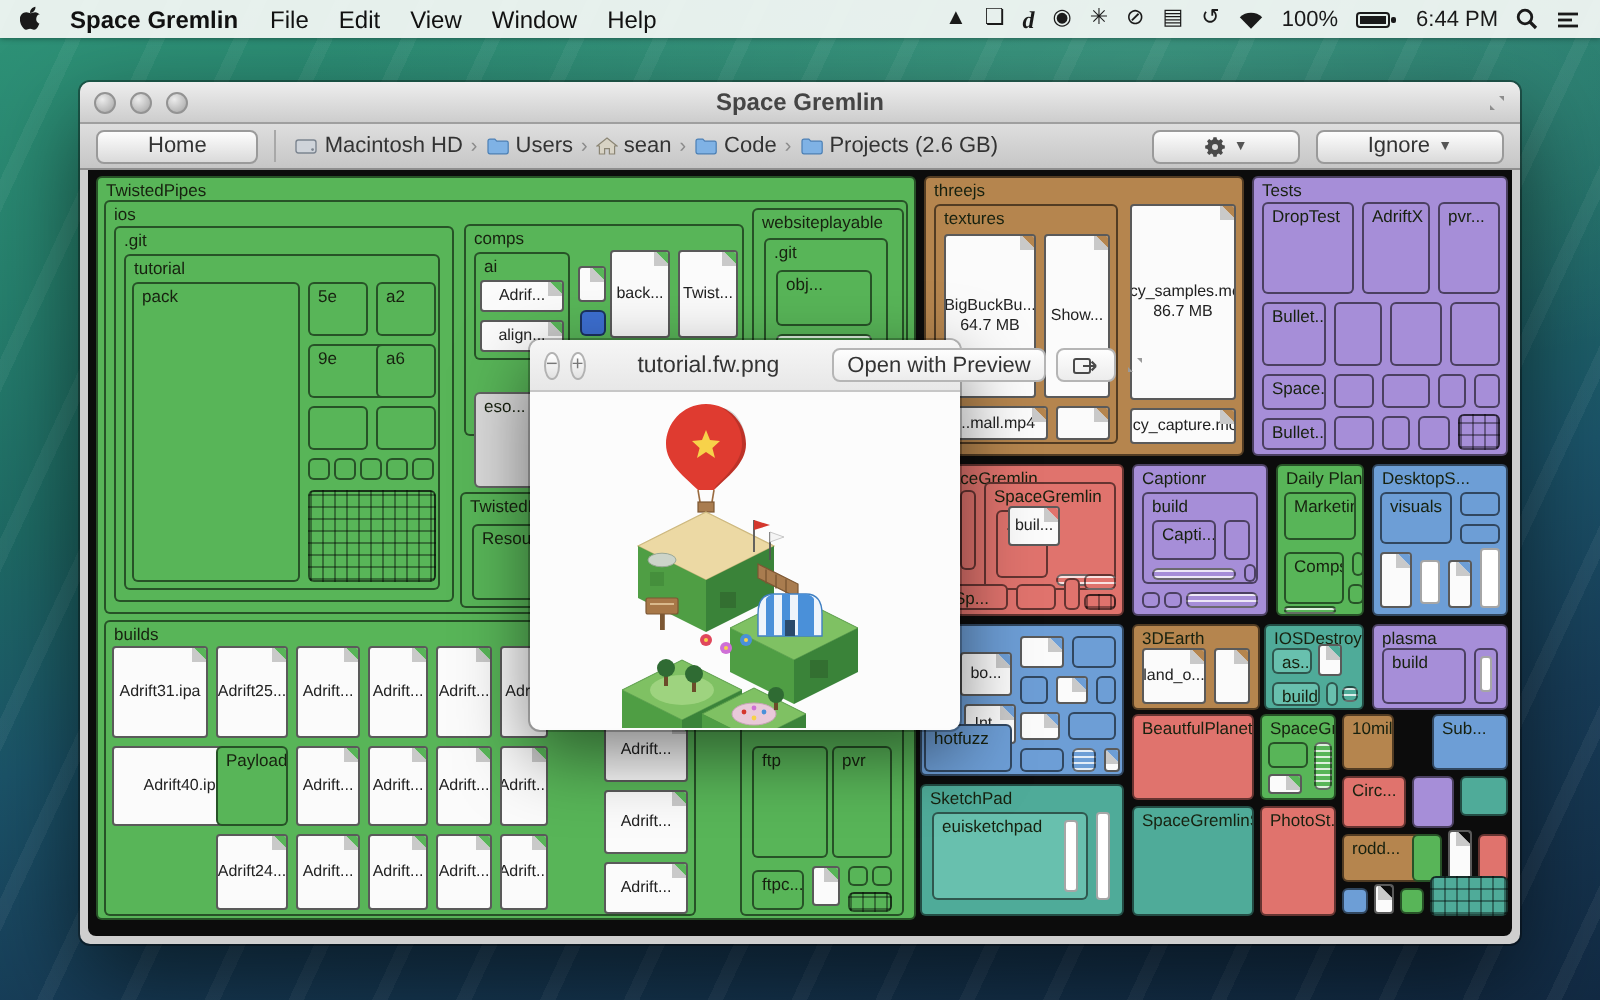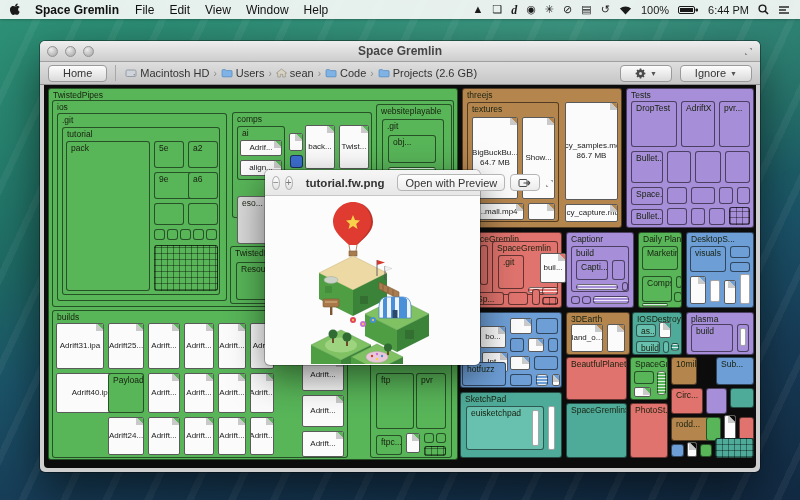--- a/index.html
+++ b/index.html
@@ -17,21 +17,21 @@
   .dglyph{font-family:"Liberation Serif",serif;font-weight:bold;font-style:italic;font-size:12px}
 
   
   .window{position:absolute;left:40px;top:41px;width:720px;height:431px;border-radius:5px;background:#cfcfcf;box-shadow:0 18px 45px rgba(0,0,0,.55),0 0 0 1px rgba(0,0,0,.35);z-index:10}
   .titlebar{height:21px;border-radius:5px 5px 0 0;background:linear-gradient(#eeeeee,#cdcdcd);border-bottom:1px solid #9f9f9f;display:flex;align-items:center;padding:0 7px;position:relative}
   .lights{display:flex;gap:7px;z-index:2}
   .light{width:11px;height:11px;border-radius:50%;background:radial-gradient(circle at 35% 30%,#ececec,#b5b5b5 75%);border:1px solid #939393}
   .wtitle{position:absolute;left:0;right:0;text-align:center;font-size:12px;color:#454545;font-weight:bold}
   .wresize{margin-left:auto;display:inline-flex;z-index:2}
   .toolbar{height:23px;background:linear-gradient(#dedede,#c6c6c6);border-bottom:1px solid #8e8e8e;display:flex;align-items:center;padding:0 8px;gap:8px}
-  .tbtn{display:inline-flex;align-items:center;gap:4px;height:17px;padding:0 14px;border:1px solid #9a9a9a;border-radius:4px;background:linear-gradient(#fdfdfd,#dadada);font-size:11px;color:#333;font-family:inherit;cursor:default}
+  .tbtn{display:inline-flex;align-items:center;gap:4px;height:17px;padding:0 25px;border:1px solid #9a9a9a;border-radius:4px;background:linear-gradient(#fdfdfd,#dadada);font-size:11px;color:#333;font-family:inherit;cursor:default}
   .crumbs{display:flex;align-items:center;gap:4px;font-size:11px;color:#333;border-left:1px solid #a8a8a8;padding-left:9px;height:16px}
   .crumb{display:inline-flex;align-items:center;gap:3px;white-space:nowrap}
   .csep{color:#8b8b8b;font-size:10px}
   .spacer{flex:1}
   .arr{font-size:7px;color:#555}
 
   
   .treemap{position:absolute;left:4px;top:44px;width:712px;height:383px;background:#0c0c0c;border-radius:0 0 4px 4px;overflow:hidden}
   .b{position:absolute;border:1px solid rgba(0,0,0,.55);border-radius:3px}
   .lbl{display:block;font-size:8.5px;line-height:11px;padding:1px 4px;color:#17210f;white-space:nowrap;overflow:hidden}
@@ -48,21 +48,21 @@
   .file::before{content:"";position:absolute;top:-1px;right:-1px;width:0;height:0;border-top:8px solid var(--bg,#0c0c0c);border-left:8px solid transparent}
   .file::after{content:"";position:absolute;top:-1px;right:-1px;width:0;height:0;border-left:8px solid #c9c9c9;border-top:8px solid transparent}
   .striped{background-image:repeating-linear-gradient(180deg,rgba(255,255,255,.8) 0 1px,transparent 1px 3px)}
   .gridp{background-image:repeating-linear-gradient(0deg,rgba(0,0,0,.38) 0 1px,transparent 1px 6px),repeating-linear-gradient(90deg,rgba(0,0,0,.38) 0 1px,transparent 1px 6px)}
   .wbar{position:absolute;background:#fff;border:1px solid rgba(0,0,0,.35);border-radius:2px}
 
   
   .popup{position:absolute;left:265px;top:170px;width:215px;height:195px;background:#fbfbfb;border-radius:5px;box-shadow:0 12px 35px rgba(0,0,0,.5),0 0 0 1px rgba(0,0,0,.25);z-index:50}
   .ptitle{height:26px;display:flex;align-items:center;gap:5px;padding:0 7px;background:linear-gradient(#f6f6f6,#e7e7e7);border-bottom:1px solid #c7c7c7;border-radius:5px 5px 0 0}
   .pcirc{width:14px;height:14px;border-radius:50%;border:1px solid #b2b2b2;background:linear-gradient(#fff,#e2e2e2);color:#777;font-size:10px;line-height:12px;text-align:center}
-  .pname{font-size:11.5px;font-weight:bold;color:#333;margin:0 8px;white-space:nowrap}
+  .pname{font-size:11.5px;font-weight:normal;color:#333;margin:0 21px;white-space:nowrap}
   .pbtn{display:inline-flex;align-items:center;height:17px;padding:0 7px;border:1px solid #b5b5b5;border-radius:4px;background:linear-gradient(#fefefe,#ececec);font-size:11px;color:#333;font-family:inherit;white-space:nowrap}
   .pbody{position:relative;height:168px;background:#fcfcfc;border-radius:0 0 5px 5px;overflow:hidden}
 </style>
 </head>
 <body>
 
 <div class="desktop">
 
   <div class="menubar">
     <span class="apple">
@@ -416,21 +416,21 @@
         </div>
       <div class="b red" style="left:420px;top:160px;width:12px;height:20px"></div>
       <div class="b red" style="left:420px;top:184px;width:12px;height:16px"></div>
       <div class="b red" style="left:436px;top:160px;width:8px;height:40px"></div>
       <div class="b red" style="left:448px;top:156px;width:66px;height:54px">
           <span class="lbl">SpaceGremlin</span>
         </div>
       <div class="b red" style="left:454px;top:170px;width:26px;height:34px">
           <span class="lbl">.git</span>
         </div>
-      <div class="file" style="left:496px;top:168px;width:26px;height:30px;--bg:#e0736d">
+      <div class="file" style="left:460px;top:168px;width:26px;height:20px;--bg:#e0736d">
           <span>buil...</span>
         </div>
       <div class="b red striped" style="left:484px;top:202px;width:26px;height:6px"></div>
       <div class="b red" style="left:428px;top:207px;width:32px;height:13px">
           <span class="lbl">Sp...</span>
         </div>
       <div class="b red" style="left:464px;top:207px;width:20px;height:13px"></div>
       <div class="b red" style="left:488px;top:204px;width:8px;height:16px"></div>
       <div class="b red striped" style="left:498px;top:202px;width:16px;height:8px"></div>
       <div class="b red gridp" style="left:498px;top:212px;width:16px;height:8px"></div>

